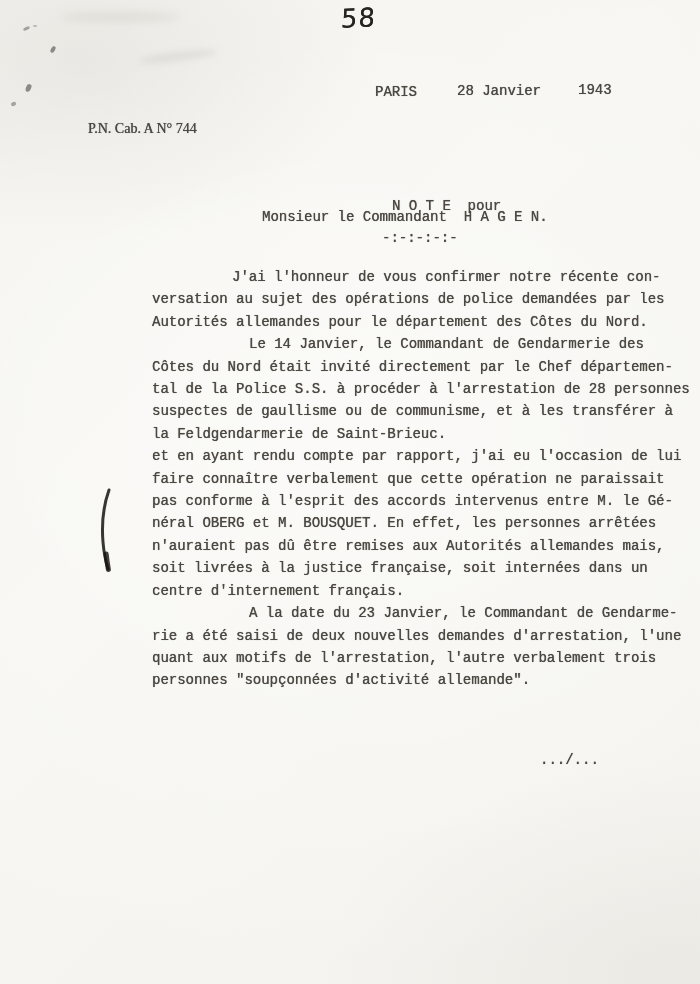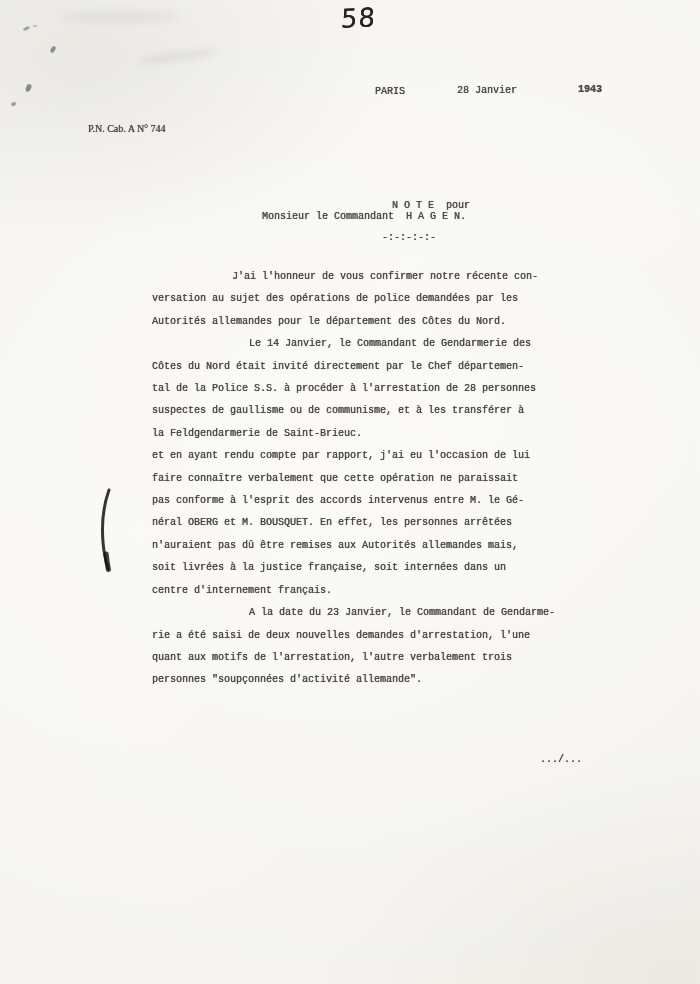--- a/index.html
+++ b/index.html
@@ -11,51 +11,51 @@
     background:
       radial-gradient(ellipse 420px 260px at 12% 6%, rgba(190,187,178,0.22), transparent 70%),
       radial-gradient(ellipse 500px 300px at 96% 99%, rgba(196,193,184,0.18), transparent 70%),
       radial-gradient(ellipse 900px 700px at 50% 45%, rgba(255,255,255,0.5), transparent 80%),
       linear-gradient(135deg,#f4f3ef 0%,#f7f6f2 40%,#f3f2ed 100%);
     font-family:"Liberation Mono", monospace;
   }
   .t{
     position:absolute;
     font-family:"Liberation Mono", monospace;
-    font-size:10px;
+    font-size:14px;
     line-height:16px;
     color:#4b4741;
     white-space:pre;
     text-shadow:0 0 0.7px rgba(66,62,56,0.75), 0.4px 0.4px 0.6px rgba(90,86,78,0.35);
     letter-spacing:0;
   }
   
   .city   {left:375px; top:84px;}
   .date   {left:457px; top:83px;}
-  .year   {left:578px; top:82px;font-weight:bold;}
+  .year   {left:578px; top:82px;}
   .ref    {left:88px;  top:121px;font-family:Liberation Serif, serif;}
   .title1 {left:392px; top:198px;}
   .title2 {left:262px; top:209px;}
   .title3 {left:382px; top:230px;}
   .cont   {left:540px; top:752px;}
   
   .hand58{
     position:absolute; left:341px; top:4px;
     font-family:"DejaVu Sans", sans-serif;
     font-size:26px; line-height:28px;
     color:#26241f;
     transform:rotate(-2deg) skewX(-5deg);
     text-shadow:0 0 0.6px rgba(20,18,15,0.8);
     letter-spacing:1px;
   }
   
   .body{position:absolute; left:152px; top:266px; width:545px;}
   .bline{
     font-family:"Liberation Mono", monospace;
-    font-size:10px;
+    font-size:14px;
     line-height:22.4px;
     color:#4b4741;
     white-space:pre;
     text-shadow:0 0 0.7px rgba(66,62,56,0.75), 0.4px 0.4px 0.6px rgba(90,86,78,0.35);
   }
   .ind1{padding-left:80px;}
   .ind2{padding-left:97px;}
   
   .bracket{position:absolute; left:96px; top:488px;}
   

